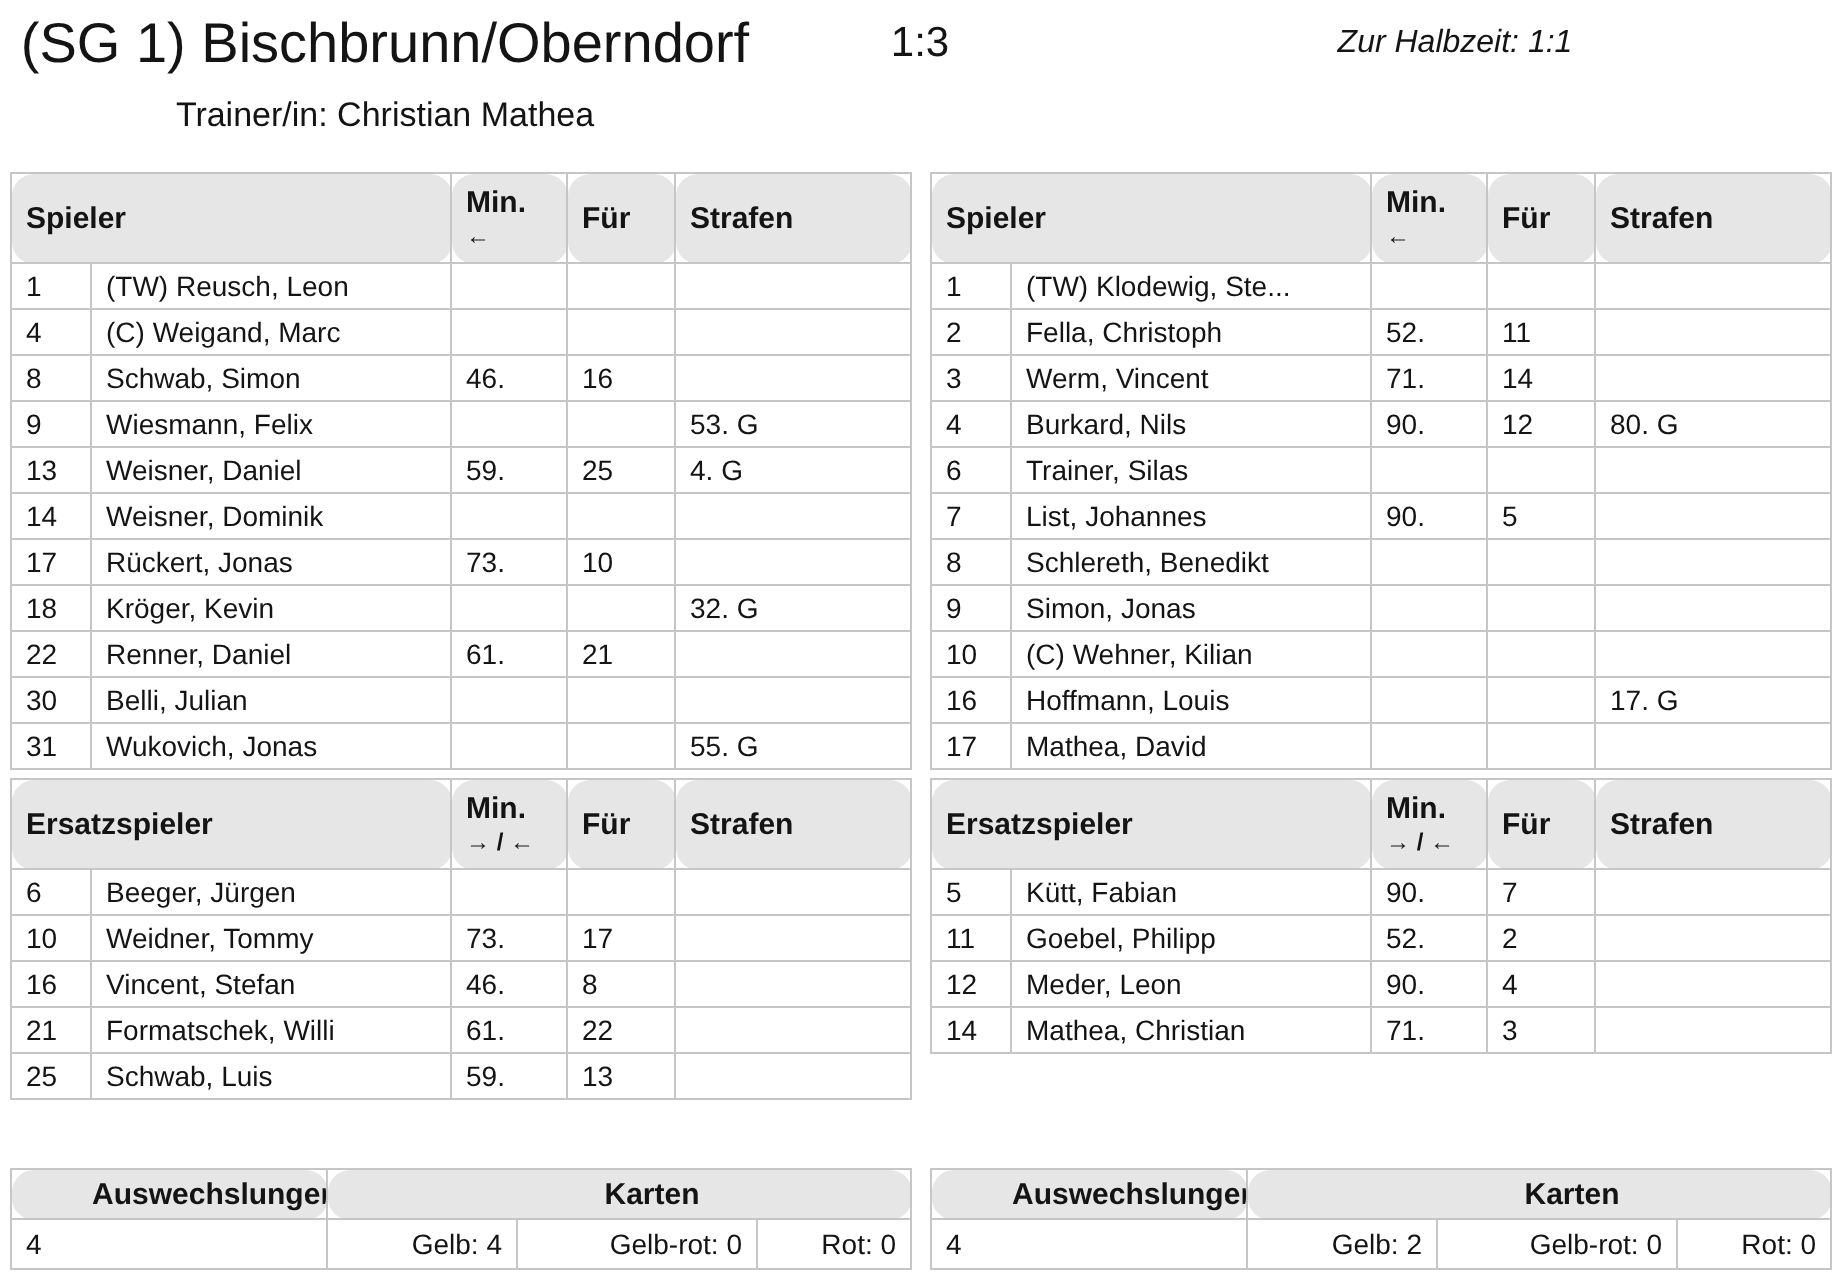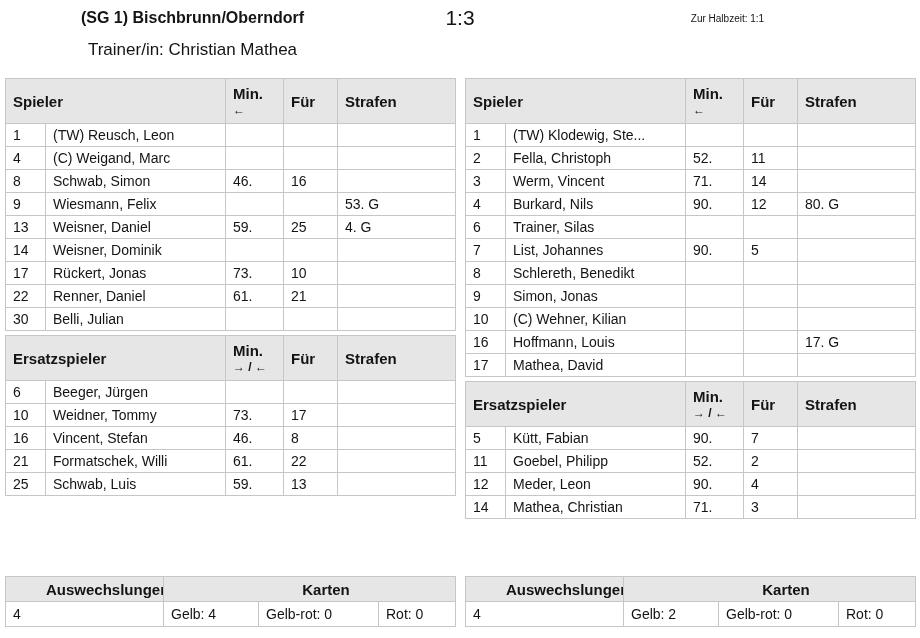--- a/index.html
+++ b/index.html
@@ -20,24 +20,24 @@
   }
   
   .match-header {
     display: grid;
     grid-template-columns: 1fr 160px 1fr;
     align-items: center;
     row-gap: 10px;
     margin: 2px 0 18px 0;
   }
   .match-header .cell { text-align: center; }
-  .team-name  { font-size: 16px; font-weight: bold; }
+  .team-name  { font-size: 28px; font-weight: normal; }
   .score      { font-size: 21px; font-weight: normal; }
   .trainer    { font-size: 17px; }
-  .halftime   { font-size: 10px; }
+  .halftime   { font-size: 16px; font-style: italic; }
 
   
   .columns {
     display: flex;
     gap: 10px;
   }
   .team-col {
     width: 450px;
     height: 549px;
     display: flex;
@@ -58,36 +58,37 @@
     text-align: left;
     vertical-align: middle;
     white-space: nowrap;
     overflow: hidden;
   }
   thead th {
     background: #e6e6e6;
     font-size: 15px;
     font-weight: bold;
     height: 45px;
+    border-radius: 11px;
   }
   tbody td { height: 23px; }
   .min-arrow {
     font-size: 12px;
     font-weight: bold;
     margin-top: 1px;
   }
   .roster { }
   .subs-table { margin-top: 4px; }
 
   
   .summary { margin-top: auto; }
   .summary th { height: 25px; padding-left: 40px; }
   .summary td { height: 25px; }
   .summary .cards-head { text-align: center; }
-  .summary .card-cell { text-align: left; }
+  .summary .card-cell { text-align: right; }
 </style>
 </head>
 <body>
 
 <div class="page">
 
   <div class="match-header">
     <div class="cell team-name">(SG 1) Bischbrunn/Oberndorf</div>
     <div class="cell score">1:3</div>
     <div class="cell halftime">Zur Halbzeit: 1:1</div>
@@ -161,32 +162,46 @@
               <td></td>
             </tr>
             <tr>
               <td>17</td>
               <td>Rückert, Jonas</td>
               <td>73.</td>
               <td>10</td>
               <td></td>
             </tr>
             <tr>
+              <td>18</td>
+              <td>Kröger, Kevin</td>
+              <td></td>
+              <td></td>
+              <td>32. G</td>
+            </tr>
+            <tr>
               <td>22</td>
               <td>Renner, Daniel</td>
               <td>61.</td>
               <td>21</td>
               <td></td>
             </tr>
             <tr>
               <td>30</td>
               <td>Belli, Julian</td>
               <td></td>
               <td></td>
               <td></td>
+            </tr>
+            <tr>
+              <td>31</td>
+              <td>Wukovich, Jonas</td>
+              <td></td>
+              <td></td>
+              <td>55. G</td>
             </tr>
           </tbody>
       </table>
 
       <table class="subs-table">
         <colgroup>
             <col style="width:40px">
             <col style="width:180px">
             <col style="width:58px">
             <col style="width:54px">

